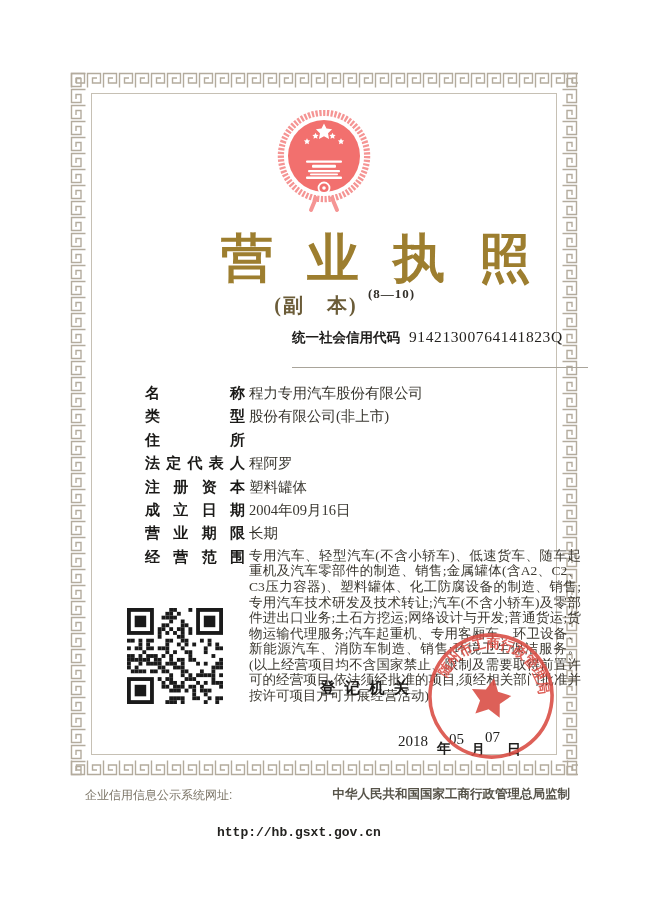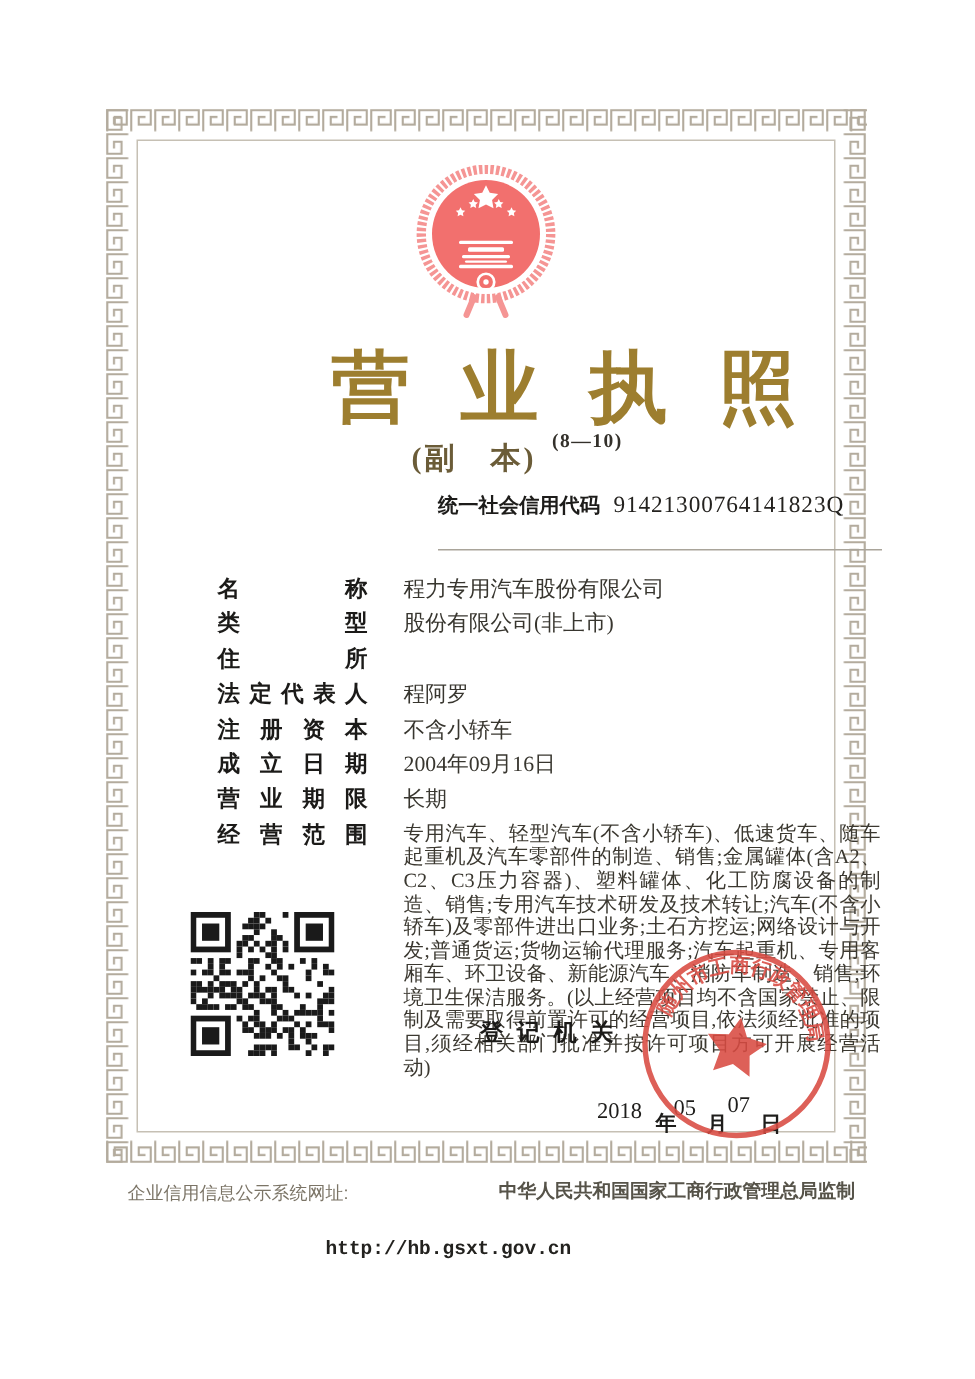--- a/index.html
+++ b/index.html
@@ -37,21 +37,21 @@
                   font-size:13.5px; font-weight:bold; color:#1d1c1a; white-space:nowrap; }
   .credit-code  { font-size:15.5px; color:#24221f; letter-spacing:0.6px; white-space:nowrap; }
 
   
   .fields { position:absolute; left:145px; top:384px; width:442px; }
   .field-row { display:flex; align-items:flex-start; min-height:23.4px; }
   .field-label { width:100px; flex:0 0 100px;
                  font-family:"Liberation Sans","DejaVu Sans",sans-serif;
                  font-size:15px; font-weight:bold; color:#1b1a18;
                  text-align:justify; text-align-last:justify; line-height:18px; }
-  .field-value { margin-left:24px; font-size:14.5px; color:#38362f; line-height:18px;
+  .field-value { margin-left:4px; font-size:14.5px; color:#38362f; line-height:18px;
                  white-space:nowrap; }
   .field-value.scope { white-space:normal; width:332px; font-size:13.5px;
                        line-height:15.6px; text-align:justify; color:#3b3830; }
 
   
   .qr { position:absolute; left:127px; top:608px; width:96px; height:96px; }
   .reg-label { position:absolute; left:311px; top:678px;
                font-family:"Liberation Sans","DejaVu Sans",sans-serif;
                font-size:15.5px; font-weight:bold; color:#1b1a18;
                letter-spacing:9px; padding-left:9px; }
@@ -157,21 +157,21 @@
   </div>
   <div class="field-row">
     <span class="field-label">住所</span>
   </div>
   <div class="field-row">
     <span class="field-label">法定代表人</span>
     <span class="field-value">程阿罗</span>
   </div>
   <div class="field-row">
     <span class="field-label">注册资本</span>
-    <span class="field-value">不含小轿车</span>
+    <span class="field-value">塑料罐体</span>
   </div>
   <div class="field-row">
     <span class="field-label">成立日期</span>
     <span class="field-value">2004年09月16日</span>
   </div>
   <div class="field-row">
     <span class="field-label">营业期限</span>
     <span class="field-value">长期</span>
   </div>
   <div class="field-row">

